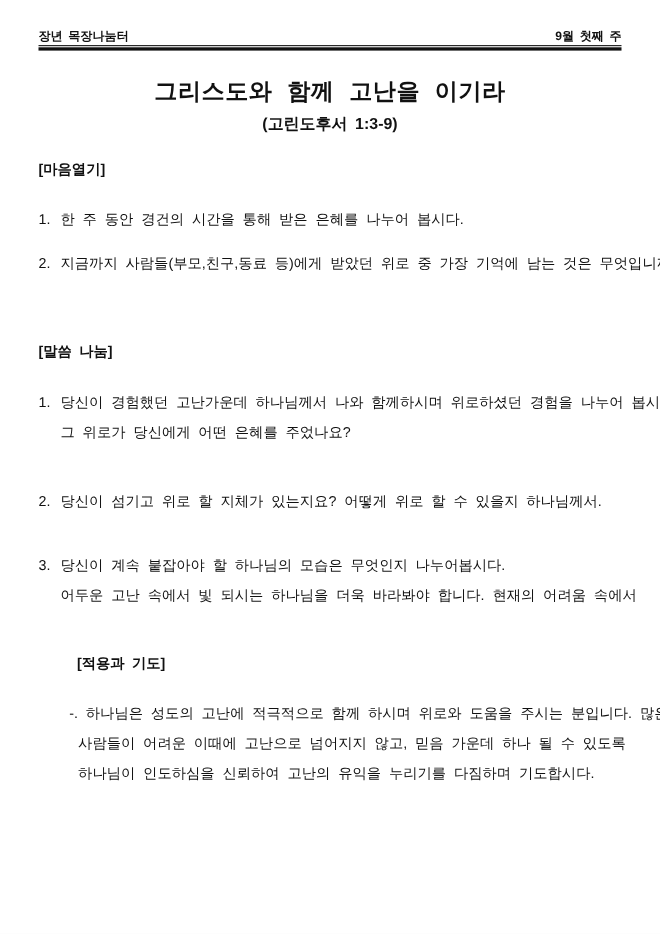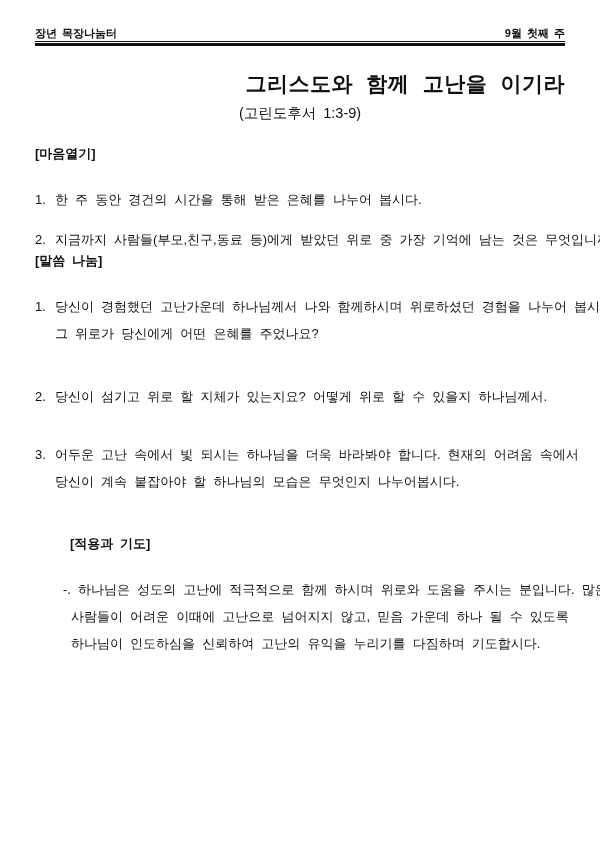--- a/index.html
+++ b/index.html
@@ -15,42 +15,42 @@
   }
   .header {
     display:flex; justify-content:space-between; align-items:flex-end;
     font-size:11px; font-weight:700; line-height:13px;
     word-spacing:2px;
   }
   .rule { margin-top:1px; }
   .rule-thin  { height:1px; background:#111111; margin-bottom:1px; }
   .rule-thick { height:3px; background:#111111; }
   .title {
-    margin-top:24px; text-align:right;
+    margin-top:24px; text-align:center;
     font-size:21px; line-height:28px; font-weight:700;
     word-spacing:7px; letter-spacing:0.5px;
   }
   .subtitle {
     margin-top:6px; text-align:center;
-    font-size:14.5px; line-height:19px; font-weight:400;
+    font-size:14.5px; line-height:19px; font-weight:700;
     word-spacing:3px;
   }
   .section-heading {
     font-size:13px; font-weight:600; line-height:16px;
     word-spacing:3px;
   }
   .item { display:flex; font-size:13px; font-weight:500; word-spacing:3.5px; }
   .item .marker { flex:0 0 20px; line-height:27px; }
   .item .lines { flex:1; }
   .item .lines .line { line-height:27px; white-space:nowrap; }
   
   #sec1-heading { margin-top:23px; }
   #sec1-item1   { margin-top:24px; }
   #sec1-item2   { margin-top:13px; }
-  #sec2-heading { }
+  #sec2-heading { margin-top:59px; }
   #sec2-item1   { margin-top:24px; }
   #sec2-item2   { margin-top:36px; }
   #sec2-item3   { margin-top:31px; }
   #sec3-heading { margin-top:41px;padding-left:35px; }
   #sec3-item1   { margin-top:24px; }
   
   .apply .marker { margin-left:28px; flex:0 0 15px; }
   .apply .lines .line + .line { margin-left:-7px; }
 </style>
 </head>
@@ -100,22 +100,22 @@
   <div class="item" id="sec2-item2">
     <span class="marker">2.</span>
     <div class="lines">
       <div class="line">당신이 섬기고 위로 할 지체가 있는지요? 어떻게 위로 할 수 있을지 하나님께서.</div>
     </div>
   </div>
 
   <div class="item" id="sec2-item3">
     <span class="marker">3.</span>
     <div class="lines">
+      <div class="line">당신이 계속 붙잡아야 할 하나님의 모습은 무엇인지 나누어봅시다.</div>
       <div class="line">어두운 고난 속에서 빛 되시는 하나님을 더욱 바라봐야 합니다. 현재의 어려움 속에서</div>
-      <div class="line">당신이 계속 붙잡아야 할 하나님의 모습은 무엇인지 나누어봅시다.</div>
     </div>
   </div>
 
   <div class="section-heading" id="sec3-heading">[적용과 기도]</div>
 
   <div class="item apply" id="sec3-item1">
     <span class="marker">-.</span>
     <div class="lines">
       <div class="line">하나님은 성도의 고난에 적극적으로 함께 하시며 위로와 도움을 주시는 분입니다. 많은</div>
       <div class="line">사람들이 어려운 이때에 고난으로 넘어지지 않고, 믿음 가운데 하나 될 수 있도록</div>

